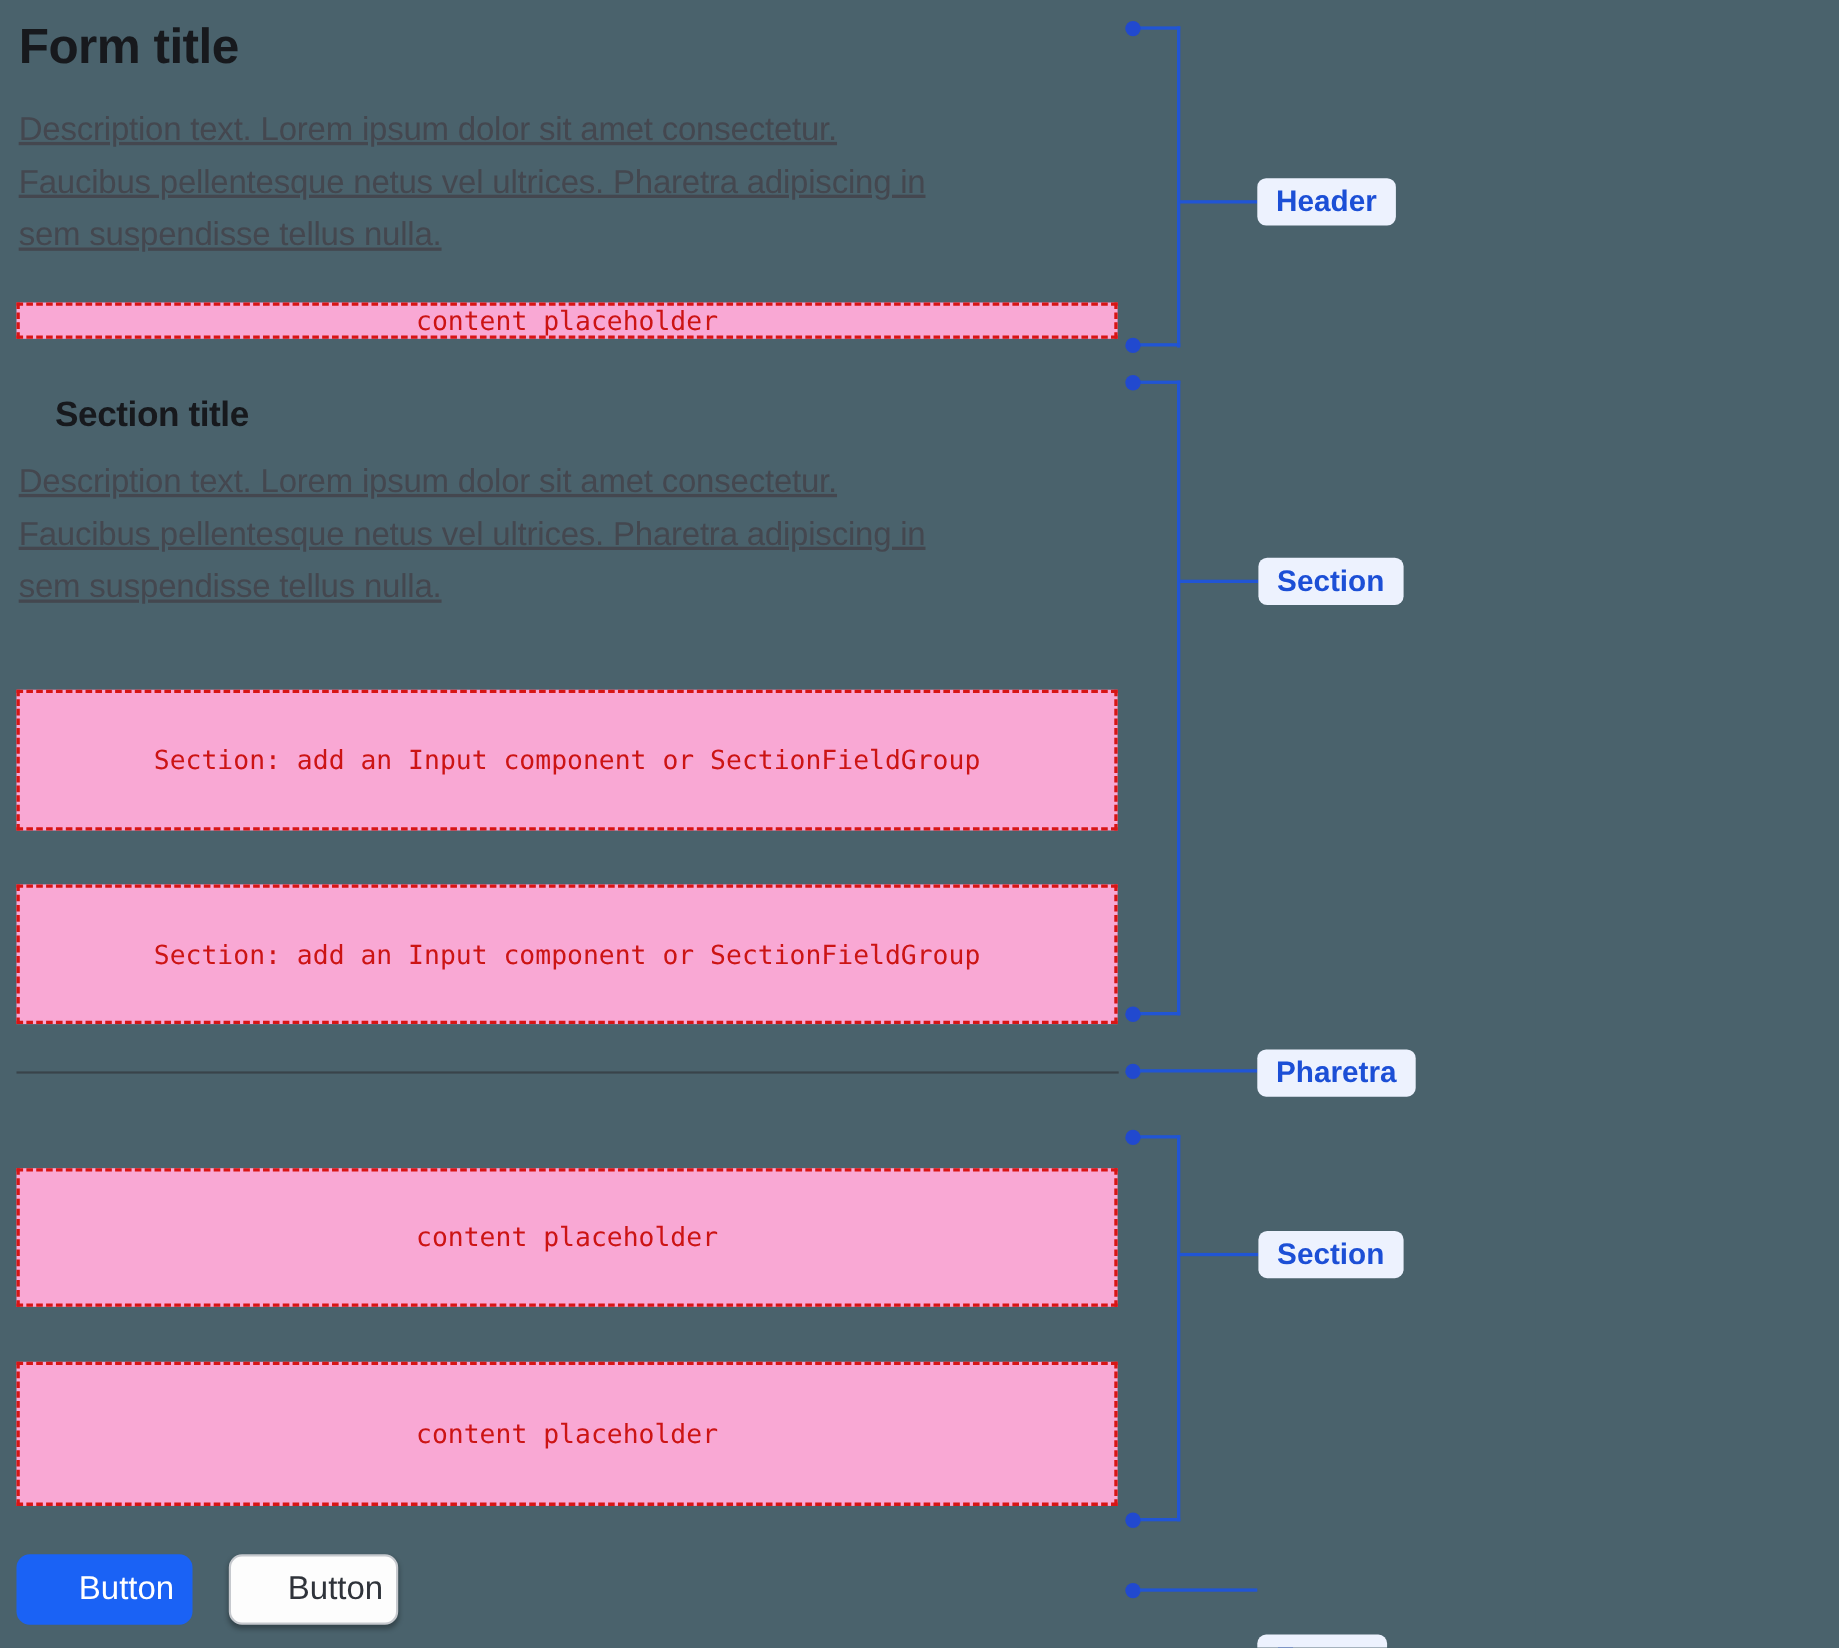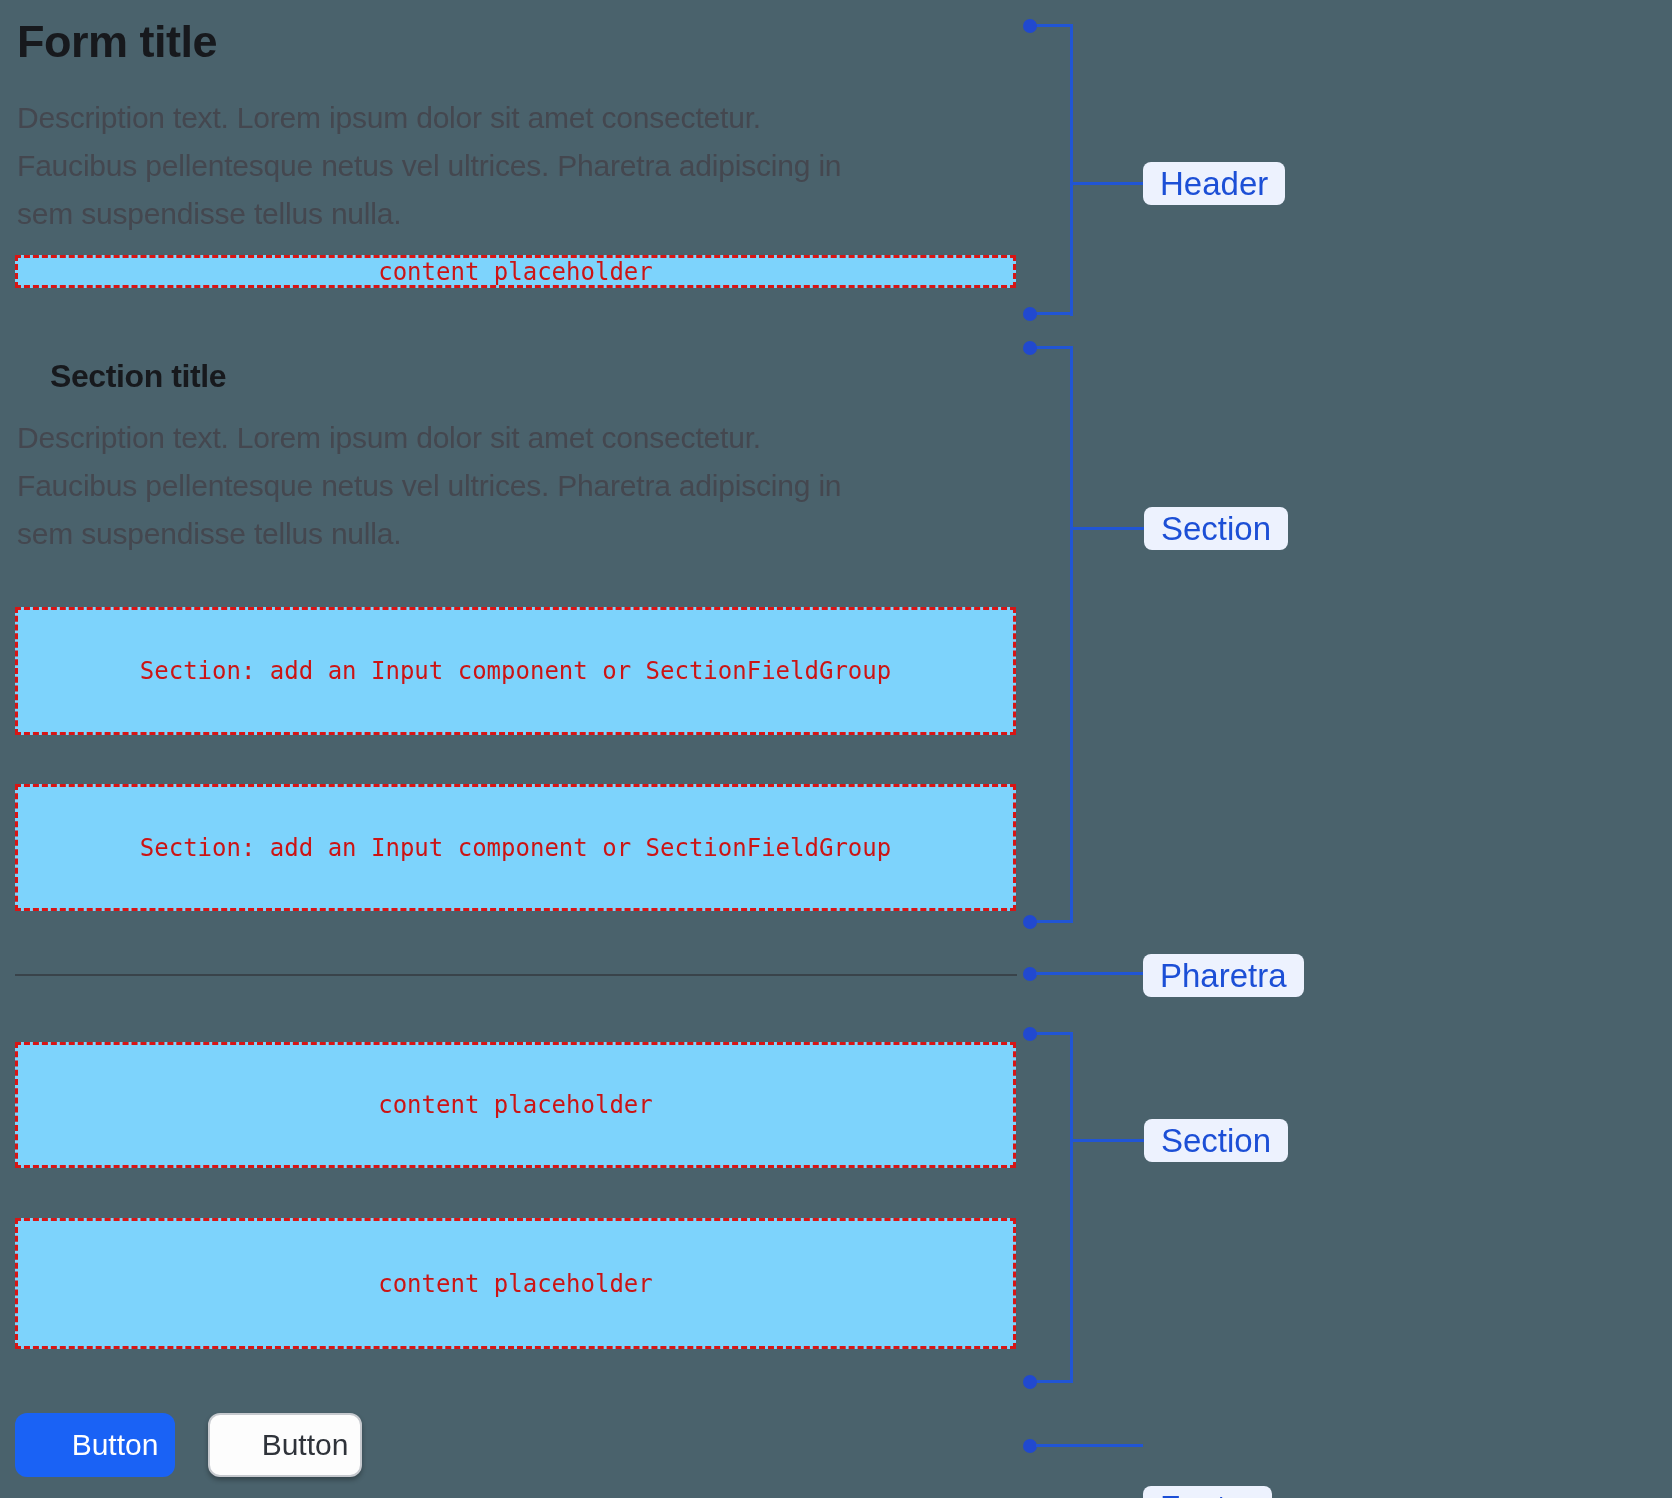--- a/index.html
+++ b/index.html
@@ -37,36 +37,37 @@
   .section-title {
     position: absolute;
     left: 17px; top: 358px;
     font-size: 32px;
     font-weight: 700;
     letter-spacing: -0.4px;
     color: #17191d;
     margin-left: 33px;
   }
   .desc-2 { top: 414px; }
-  .desc span { display: block; }
+  .desc span { display: block; text-decoration: underline; }
 
   .slot {
     position: absolute;
     left: 15px;
     width: 1001px;
     box-sizing: border-box;
-    background: #7dd3fc;
+    background: #f9a8d4;
     border: 3px dashed #d81515;
     color: #cc1414;
     font-family: "DejaVu Sans Mono", monospace;
     font-size: 24px;
     display: flex;
     align-items: center;
     justify-content: center;
     text-align: center;
+    margin-top: 20px;
   }
   .slot-thin   { top: 255px;  height: 33px;  }
   .slot-sec-1  { top: 607px;  height: 128px; }
   .slot-sec-2  { top: 784px;  height: 127px; }
   .slot-c2     { top: 1042px; height: 126px; }
   .slot-c3     { top: 1218px; height: 131px; }
 
   .separator-line {
     position: absolute;
     left: 15px; top: 974px;
@@ -108,25 +109,26 @@
   .dot {
     position: absolute;
     width: 14px; height: 14px;
     border-radius: 50%;
     background: #2149cf;
   }
   .pill {
     position: absolute;
     background: #edf2fe;
     color: #1c4fd6;
-    font-size: 33px;
+    font-size: 27px;
     line-height: 27px;
     padding: 8px 17px;
     border-radius: 8px;
     white-space: nowrap;
+    font-weight: bold;
   }
 
   
   .hb-jog-top { left: 1033px; top: 24px;  width: 40px; }
   .hb-vline   { left: 1070px; top: 24px;  height: 292px; }
   .hb-jog-bot { left: 1033px; top: 312px; width: 40px; }
   .hb-dot-top { left: 1023px; top: 19px; }
   .hb-dot-bot { left: 1023px; top: 307px; }
   .hb-conn    { left: 1072px; top: 182px; width: 71px; }
   .pill-header { left: 1143px; top: 162px; }

